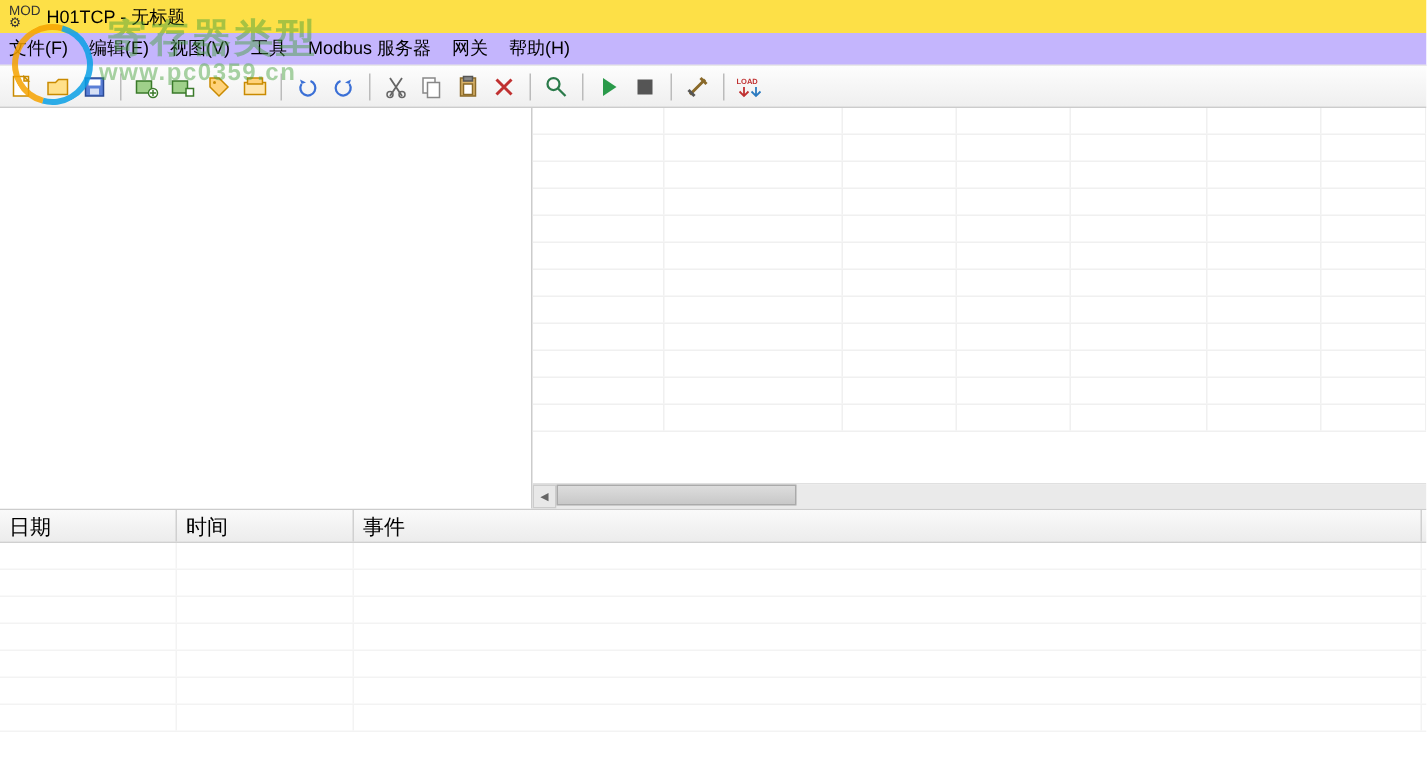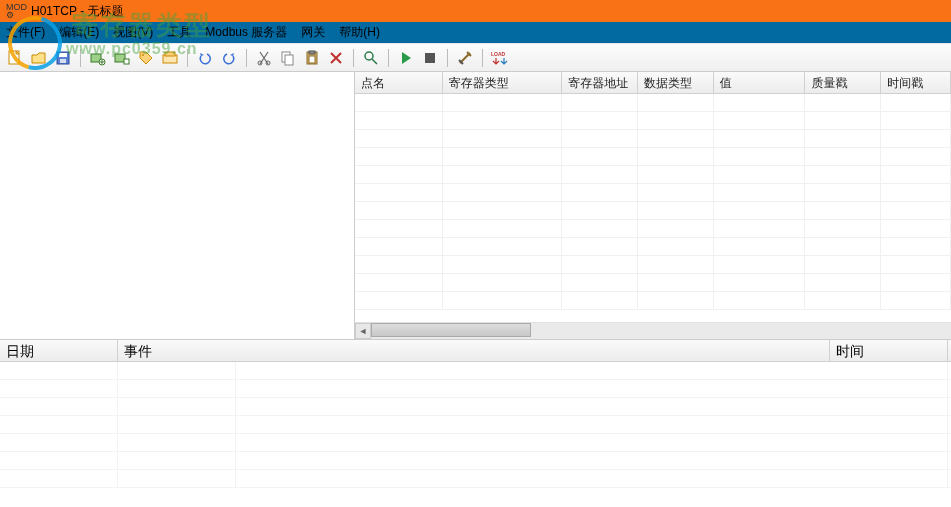--- a/index.html
+++ b/index.html
@@ -1,19 +1,19 @@
 <!DOCTYPE html>
 <html><head>
 <meta charset="utf-8">
 <style>
 * { margin: 0; padding: 0; box-sizing: border-box; }
 body { font-family: "Microsoft YaHei", SimSun, sans-serif; font-size: 12px; background: #fff; width: 951px; height: 507px; overflow: hidden; position: relative; }
-.titlebar { height: 22px; padding: 2px 6px; display: flex; align-items: center; gap: 4px; background: #f97316; }
+.titlebar { height: 22px; padding: 2px 6px; display: flex; align-items: center; gap: 4px; background: #fde047; }
 .titlebar .app-icon { font-size: 9px; line-height: 8px; color: #333; }
-.menubar { height: 22px; padding: 2px 6px; display: flex; align-items: center; gap: 14px; background: #0369a1; border-bottom: 1px solid #e8e8e8; }
+.menubar { height: 22px; padding: 2px 6px; display: flex; align-items: center; gap: 14px; background: #c4b5fd; border-bottom: 1px solid #e8e8e8; }
 .menubar span { cursor: default; }
 .toolbar { height: 28px; padding: 2px 6px; display: flex; align-items: center; gap: 6px; background: linear-gradient(#fdfdfd,#efefef); border-bottom: 1px solid #ccc; }
 .toolbar .sep { width: 1px; height: 18px; background: #bbb; margin: 0 2px; }
 .toolbar .btn { width: 18px; height: 18px; display: flex; align-items: center; justify-content: center; cursor: pointer; }
 .toolbar svg { display: block; }
 .main { display: flex; height: 268px; border-bottom: 1px solid #ccc; }
 .tree-pane { width: 355px; background: #fff; border-right: 1px solid #ccc; }
 .grid-pane { flex: 1; display: flex; flex-direction: column; overflow: hidden; }
 .grid-header { display: flex; background: linear-gradient(#fafafa,#ececec); border-bottom: 1px solid #d0d0d0; height: 22px; }
 .grid-header .hcell { border-right: 1px solid #d0d0d0; padding: 3px 6px; font-size: 12px; color: #222; white-space: nowrap; overflow: hidden; }
@@ -169,29 +169,20 @@
         <text x="0" y="6" font-size="5" fill="#c03030" font-weight="bold">LOAD</text>
         <path d="M5 8 L5 14 M2 11 L5 14 L8 11" stroke="#c03030" stroke-width="1.2" fill="none"></path>
         <path d="M13 8 L13 14 M10 11 L13 14 L16 11" stroke="#2a7ac0" stroke-width="1.2" fill="none"></path>
       </svg>
     </div>
 </div>
 
 <div class="main">
   <div class="tree-pane"></div>
   <div class="grid-pane">
-    <div class="grid-header">
-      <div class="hcell" style="width:88px">点名</div>
-      <div class="hcell" style="width:120px">寄存器类型</div>
-      <div class="hcell" style="width:76px">寄存器地址</div>
-      <div class="hcell" style="width:76px">数据类型</div>
-      <div class="hcell" style="width:92px">值</div>
-      <div class="hcell" style="width:76px">质量戳</div>
-      <div class="hcell" style="width:70px">时间戳</div>
-    </div>
     <div class="grid-body">
       <div class="grid-row">
           <div class="cell" style="width:88px"></div>
           <div class="cell" style="width:120px"></div>
           <div class="cell" style="width:76px"></div>
           <div class="cell" style="width:76px"></div>
           <div class="cell" style="width:92px"></div>
           <div class="cell" style="width:76px"></div>
           <div class="cell" style="width:70px"></div>
         </div>
@@ -300,22 +291,22 @@
       <div class="track">
           <div class="thumb"></div>
         </div>
     </div>
   </div>
 </div>
 
 <div class="log-pane">
   <div class="log-header">
     <div class="hcell" style="width:118px">日期</div>
+    <div class="hcell" style="width:118px">时间</div>
     <div class="hcell" style="width:712px">事件</div>
-    <div class="hcell" style="width:118px">时间</div>
   </div>
   <div class="log-body">
     <div class="log-row">
         <div class="cell" style="width:118px"></div>
         <div class="cell" style="width:118px"></div>
         <div class="cell" style="width:712px"></div>
       </div>
     <div class="log-row">
         <div class="cell" style="width:118px"></div>
         <div class="cell" style="width:118px"></div>

